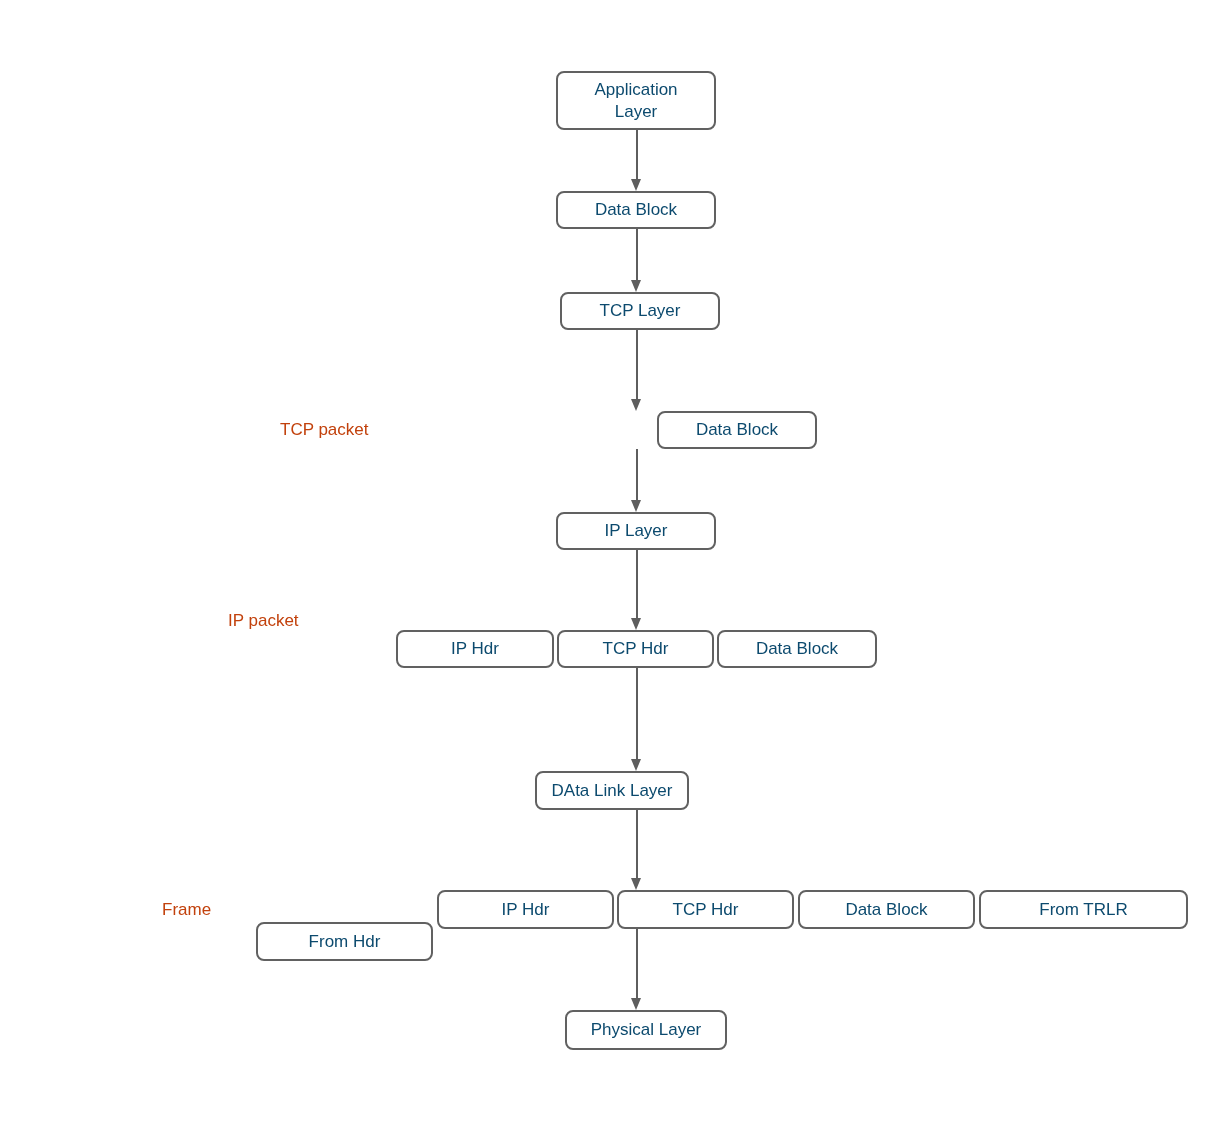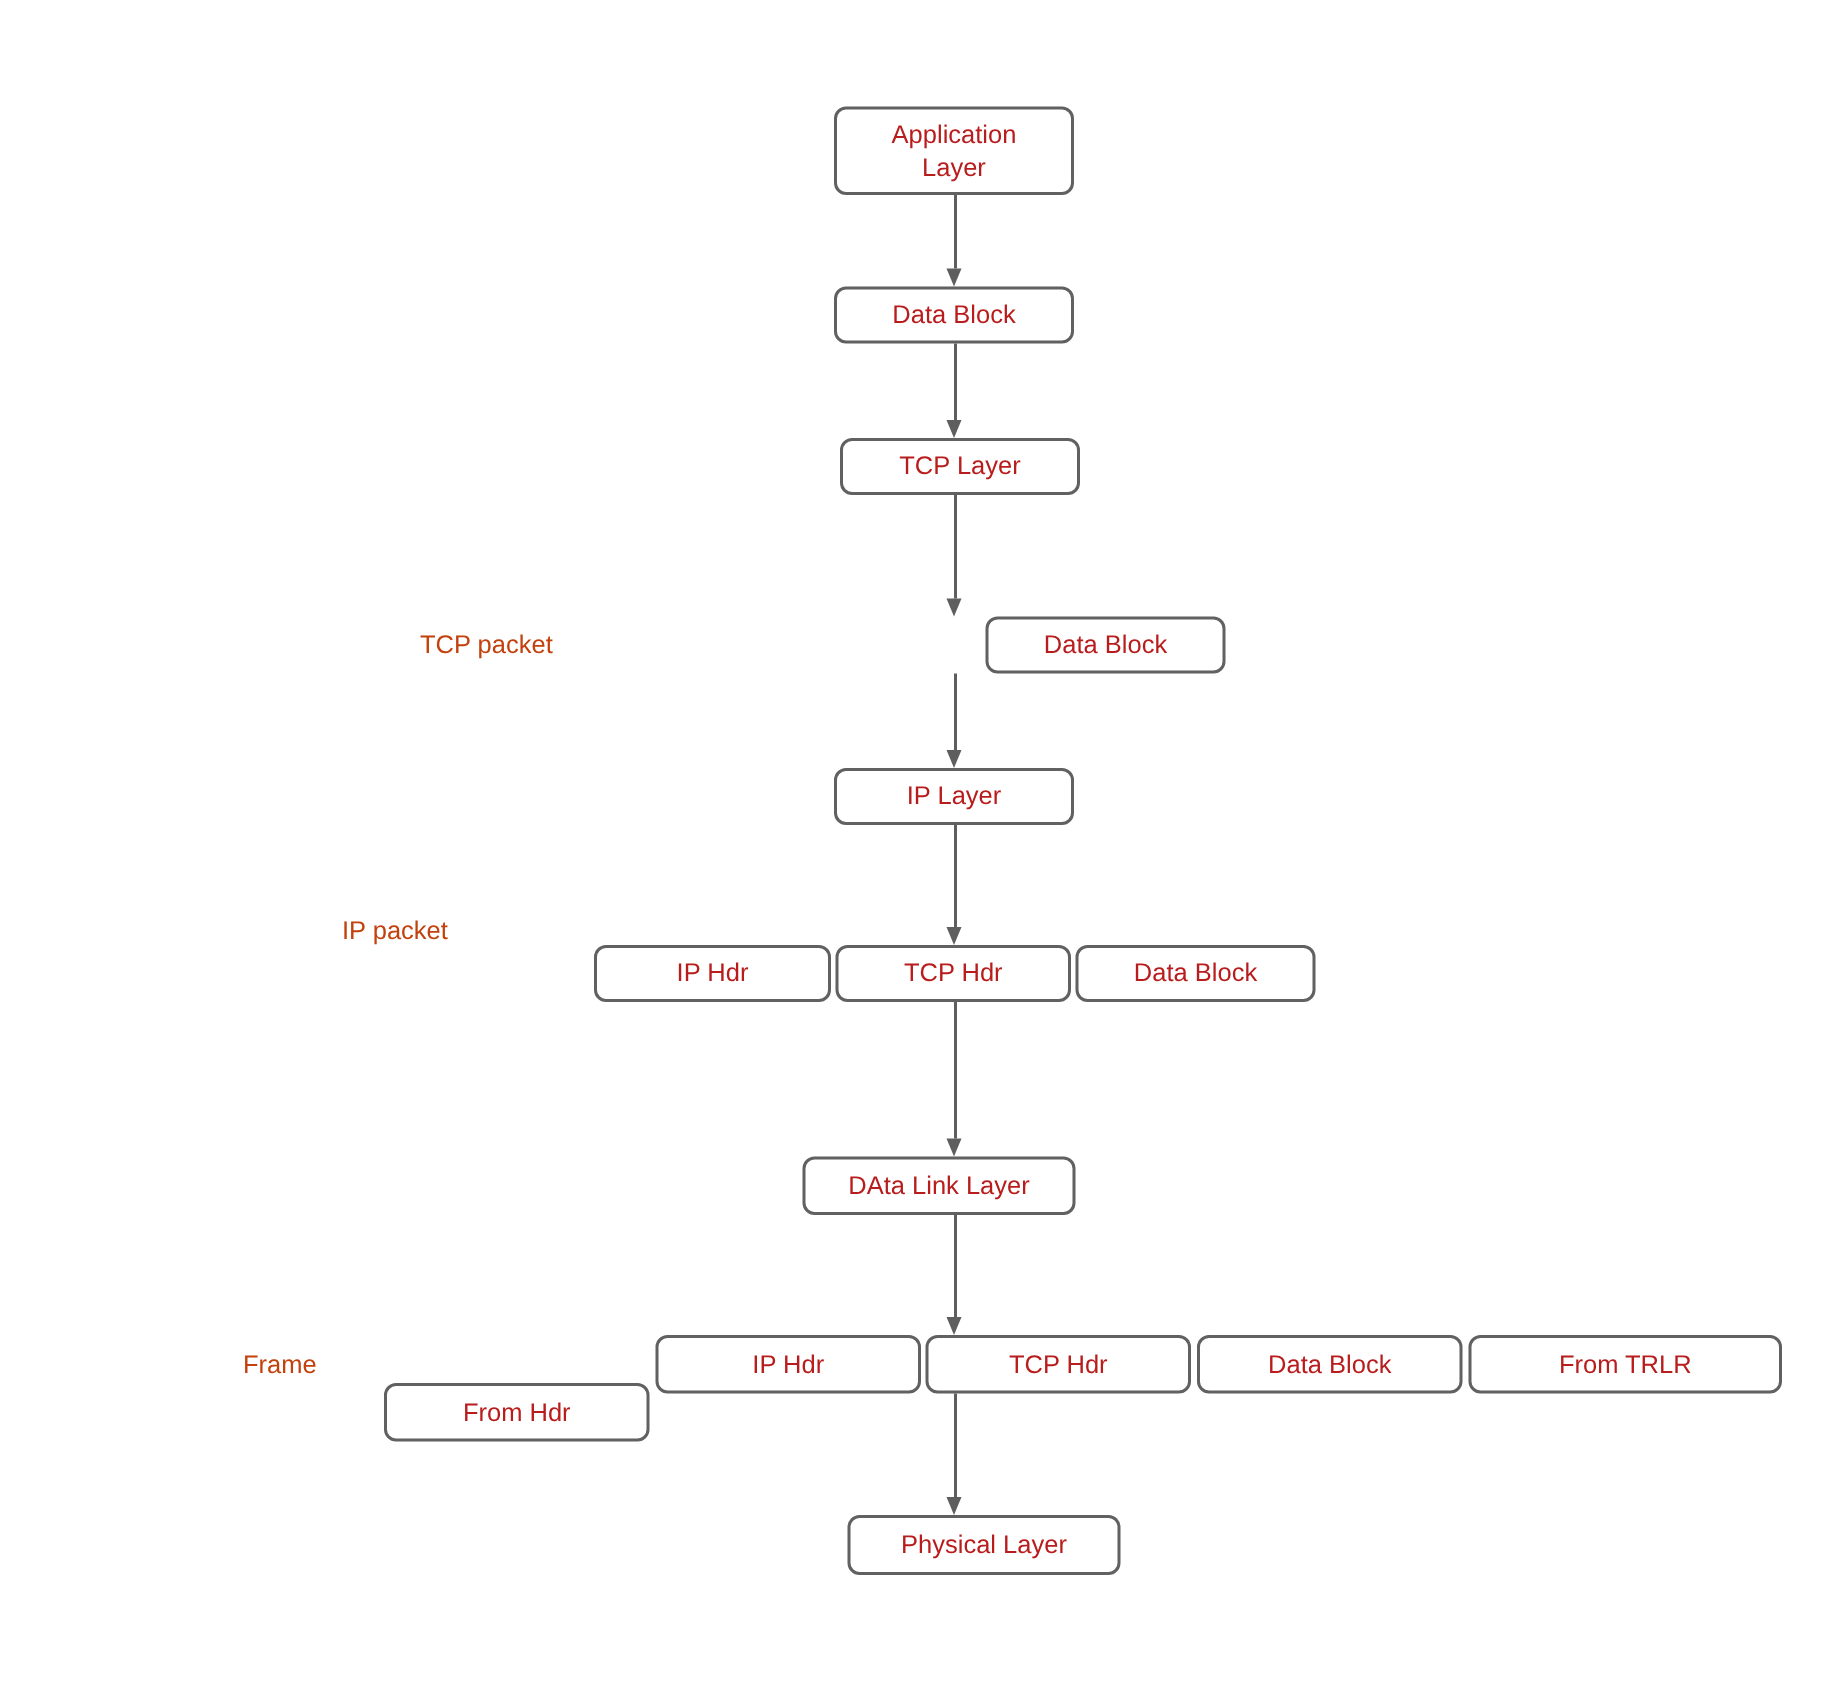--- a/index.html
+++ b/index.html
@@ -20,21 +20,21 @@
     box-sizing: border-box;
     background: #ffffff;
     border: 2.5px solid #616161;
     border-radius: 8px;
     display: flex;
     align-items: center;
     justify-content: center;
     text-align: center;
     font-size: 17px;
     line-height: 1.25;
-    color: #b91c1c;
+    color: #0c4a6e;
     white-space: pre-line;
   }
   .caption {
     position: absolute;
     font-size: 17px;
     color: #c2410c;
     white-space: nowrap;
   }
   .arrow {
     position: absolute;
@@ -73,30 +73,30 @@
   <div class="caption" style="left:280px; top:420px;">TCP packet</div>
   <div class="node" style="left:657px; top:411px; width:160px; height:38px;">Data Block</div>
 
   <div class="node" style="left:556px; top:512px; width:160px; height:38px;">IP Layer</div>
 
   <div class="caption" style="left:228px; top:611px;">IP packet</div>
   <div class="node" style="left:396px; top:630px; width:158px; height:38px;">IP Hdr</div>
   <div class="node" style="left:557px; top:630px; width:157px; height:38px;">TCP Hdr</div>
   <div class="node" style="left:717px; top:630px; width:160px; height:38px;">Data Block</div>
 
-  <div class="node" style="left:535px; top:771px; width:182px; height:39px;">DAta Link Layer</div>
+  <div class="node" style="left:535px; top:771px; width:154px; height:39px;">DAta Link Layer</div>
 
   <div class="caption" style="left:162px; top:900px;">Frame</div>
   <div class="node" style="left:256px; top:890px; width:177px; height:39px;margin-top:32px;">From Hdr</div>
   <div class="node" style="left:437px; top:890px; width:177px; height:39px;">IP Hdr</div>
   <div class="node" style="left:617px; top:890px; width:177px; height:39px;">TCP Hdr</div>
   <div class="node" style="left:798px; top:890px; width:177px; height:39px;">Data Block</div>
   <div class="node" style="left:979px; top:890px; width:209px; height:39px;">From TRLR</div>
 
-  <div class="node" style="left:565px; top:1010px; width:182px; height:40px;">Physical Layer</div>
+  <div class="node" style="left:565px; top:1010px; width:162px; height:40px;">Physical Layer</div>
 
   <div class="arrow" style="left:631px; top:130px; height:61px;">
     <div class="arrow-line" style="height:49px;"></div>
     <div class="arrow-head"></div>
   </div>
 
   <div class="arrow" style="left:631px; top:229px; height:63px;">
     <div class="arrow-line" style="height:51px;"></div>
     <div class="arrow-head"></div>
   </div>

